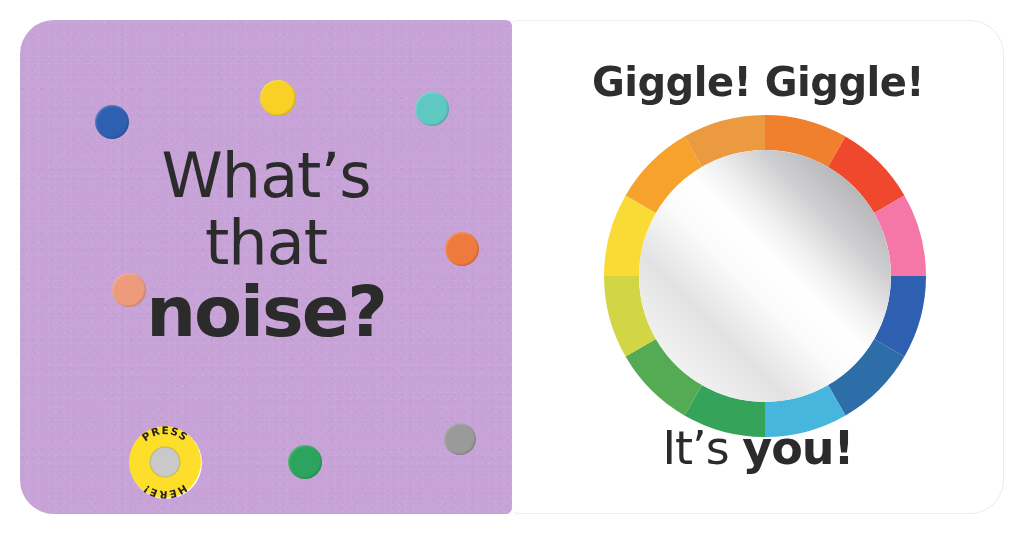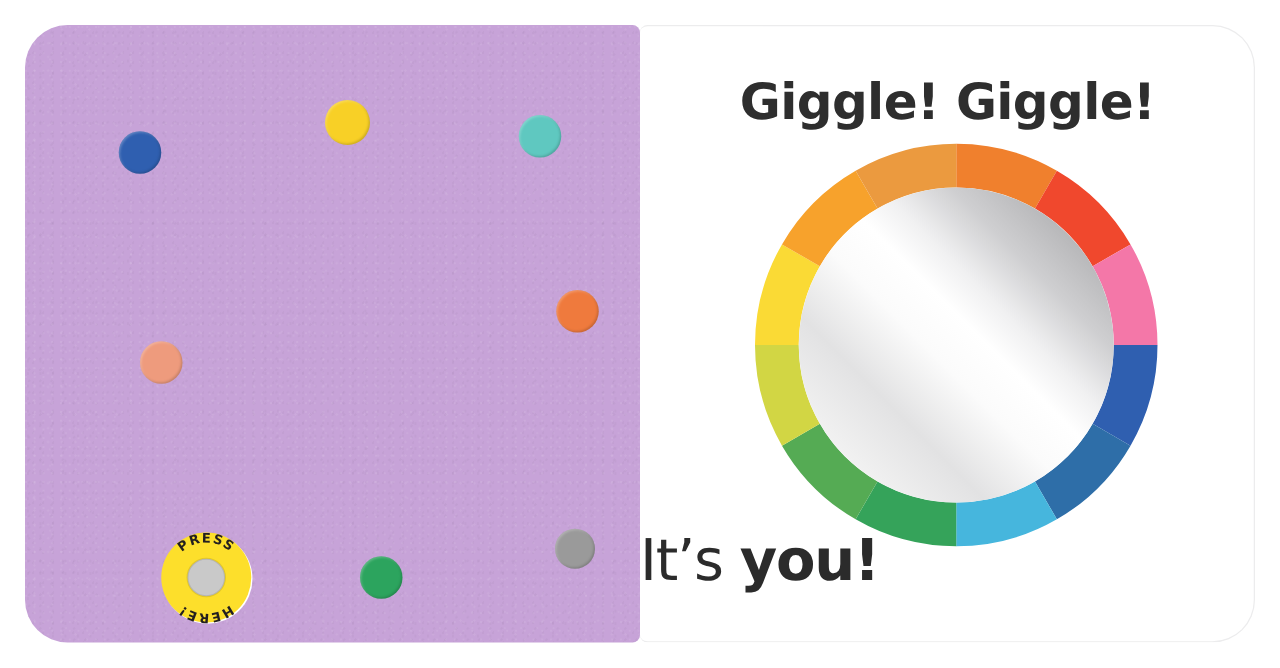--- a/index.html
+++ b/index.html
@@ -144,20 +144,21 @@
     font-weight: 800;
     letter-spacing: -0.5px;
     color: #2e2e2e;
     white-space: nowrap;
   }
   .its-you {
     position: absolute;
     left: 0;
     bottom: 38px;
     width: 492px;
+    text-align: center;
     font-size: 46px;
     color: #2b2b2b;
     white-space: nowrap;
   }
   .its-you .soft { font-weight: 400; letter-spacing: -1px; }
   .its-you .hard { font-weight: 800; letter-spacing: -1px; }
 
   .wheel-wrap {
     position: absolute;
     left: 88px;
@@ -168,20 +169,25 @@
   .wheel-wrap svg { display: block; }
 </style>
 </head>
 <body>
 
 <div class="stage">
 
   <div class="page-left">
     <div class="paper-grain"></div>
 
+    <div class="title-block">
+      <span class="title-line l1">What’s</span>
+      <span class="title-line l2">that</span>
+      <span class="title-line l3">noise?</span>
+    </div>
 
     <div id="dot-layer">
         <div class="dot" style="left: 75px; top: 85px; width: 34px; height: 34px;">
           <div class="rim"></div>
           <div class="disc" style="background: rgb(47, 95, 176);"></div>
         </div>
         <div class="dot" style="left: 240px; top: 60px; width: 36px; height: 36px;">
           <div class="rim"></div>
           <div class="disc" style="background: rgb(248, 208, 38);"></div>
         </div>

